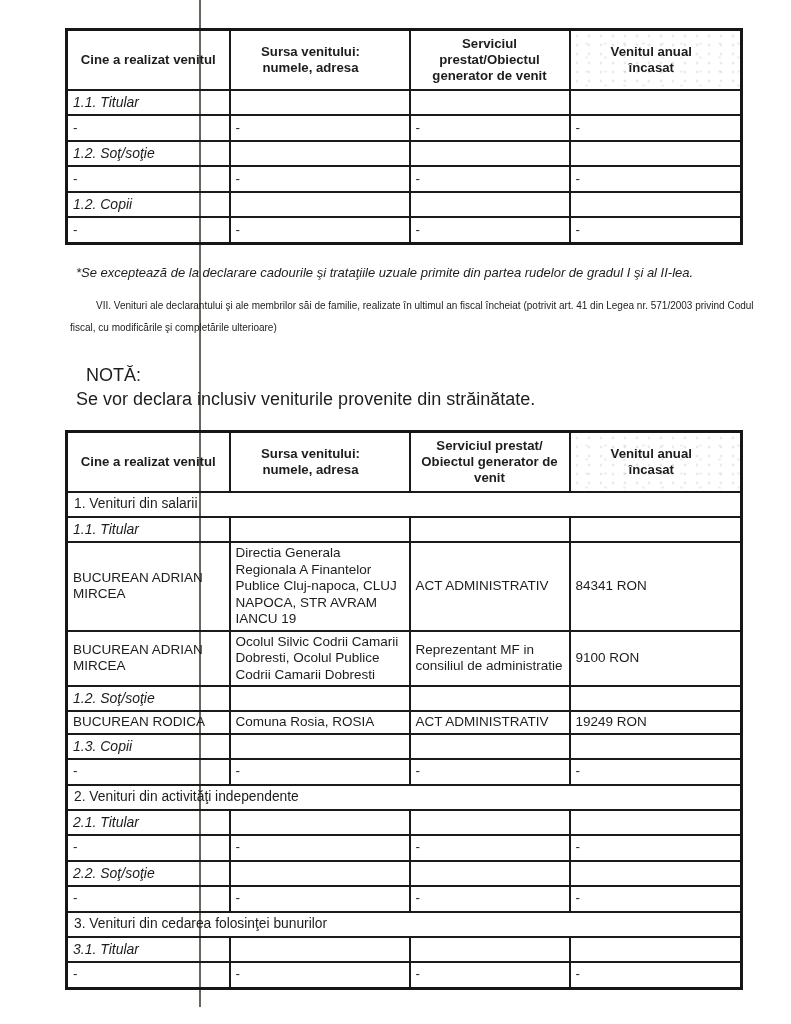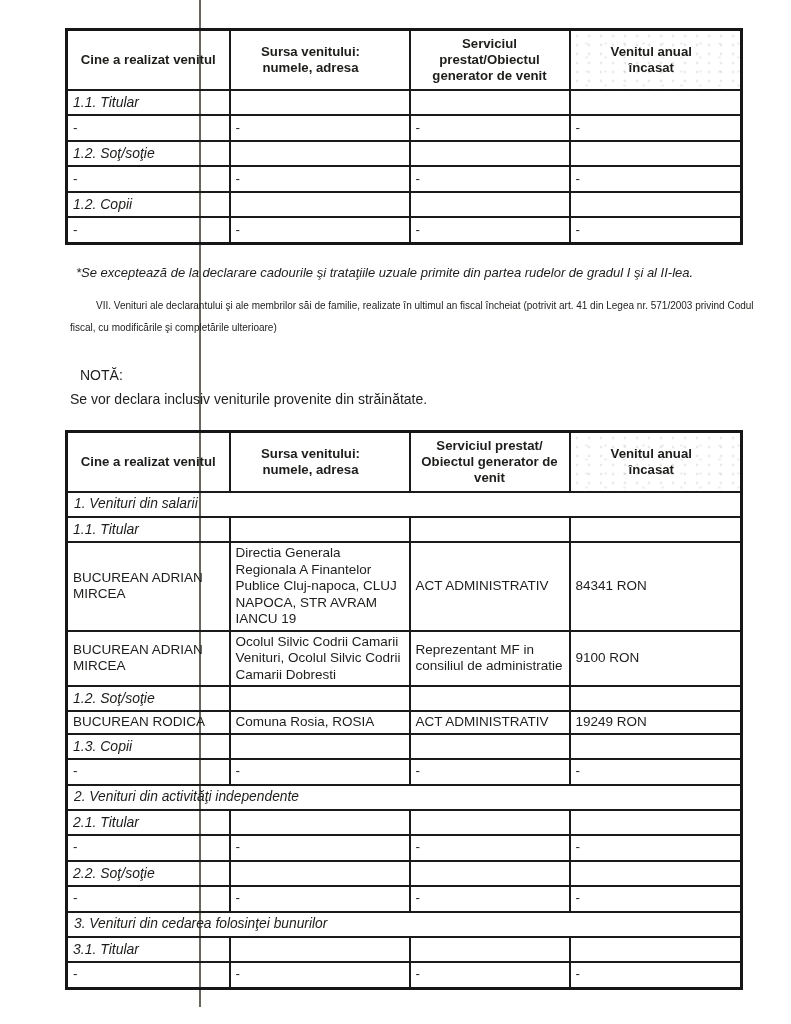--- a/index.html
+++ b/index.html
@@ -59,21 +59,21 @@
 
   td {
     font-size: 13.5px;
     line-height: 16.5px;
     vertical-align: middle;
     padding: 2px 5px;
     overflow: hidden;
   }
   tr.r-label td   { height: 19px; font-size: 14px; font-style: italic; }
   tr.r-dash td    { height: 20px; }
-  tr.r-section td { height: 19px; font-style: italic; font-size: 13.8px; padding-left: 6px; }
+  tr.r-section td { height: 19px; font-size: 13.8px; padding-left: 6px; }
   tr.r-data td    { }
 
   
   .note-exception {
     position: absolute;
     left: 76px; top: 263px; width: 706px;
     font-style: italic;
     font-size: 13px;
     line-height: 20px;
     z-index: 2;
@@ -82,22 +82,22 @@
     position: absolute;
     left: 70px; top: 295px; width: 702px;
     font-weight: normal;
     font-size: 10px;
     line-height: 21.5px;
     text-indent: 26px;
     z-index: 2;
   }
   .nota-block {
     position: absolute;
-    left: 70px; top: 363px; width: 700px;
-    font-size: 14px;
+    left: 76px; top: 363px; width: 700px;
+    font-size: 18px;
     line-height: 24px;
     z-index: 2;
   }
   .nota-block .nota-label { padding-left: 10px; }
 </style>
 </head>
 <body>
 
 <div class="page">
 
@@ -193,21 +193,21 @@
           <td></td>
         </tr>
         <tr class="r-data">
           <td>BUCUREAN ADRIAN MIRCEA</td>
           <td>Directia Generala Regionala A Finantelor Publice Cluj-napoca, CLUJ NAPOCA, STR AVRAM IANCU 19</td>
           <td>ACT ADMINISTRATIV</td>
           <td>84341 RON</td>
         </tr>
         <tr class="r-data">
           <td>BUCUREAN ADRIAN MIRCEA</td>
-          <td>Ocolul Silvic Codrii Camarii Venituri, Ocolul Silvic Codrii Camarii Dobresti</td>
+          <td>Ocolul Silvic Codrii Camarii Dobresti, Ocolul Publice Codrii Camarii Dobresti</td>
           <td>Reprezentant MF in consiliul de administratie</td>
           <td>9100 RON</td>
         </tr>
         <tr class="r-label">
           <td>1.2. Soţ/soţie</td>
           <td></td>
           <td></td>
           <td></td>
         </tr>
         <tr class="r-data">

